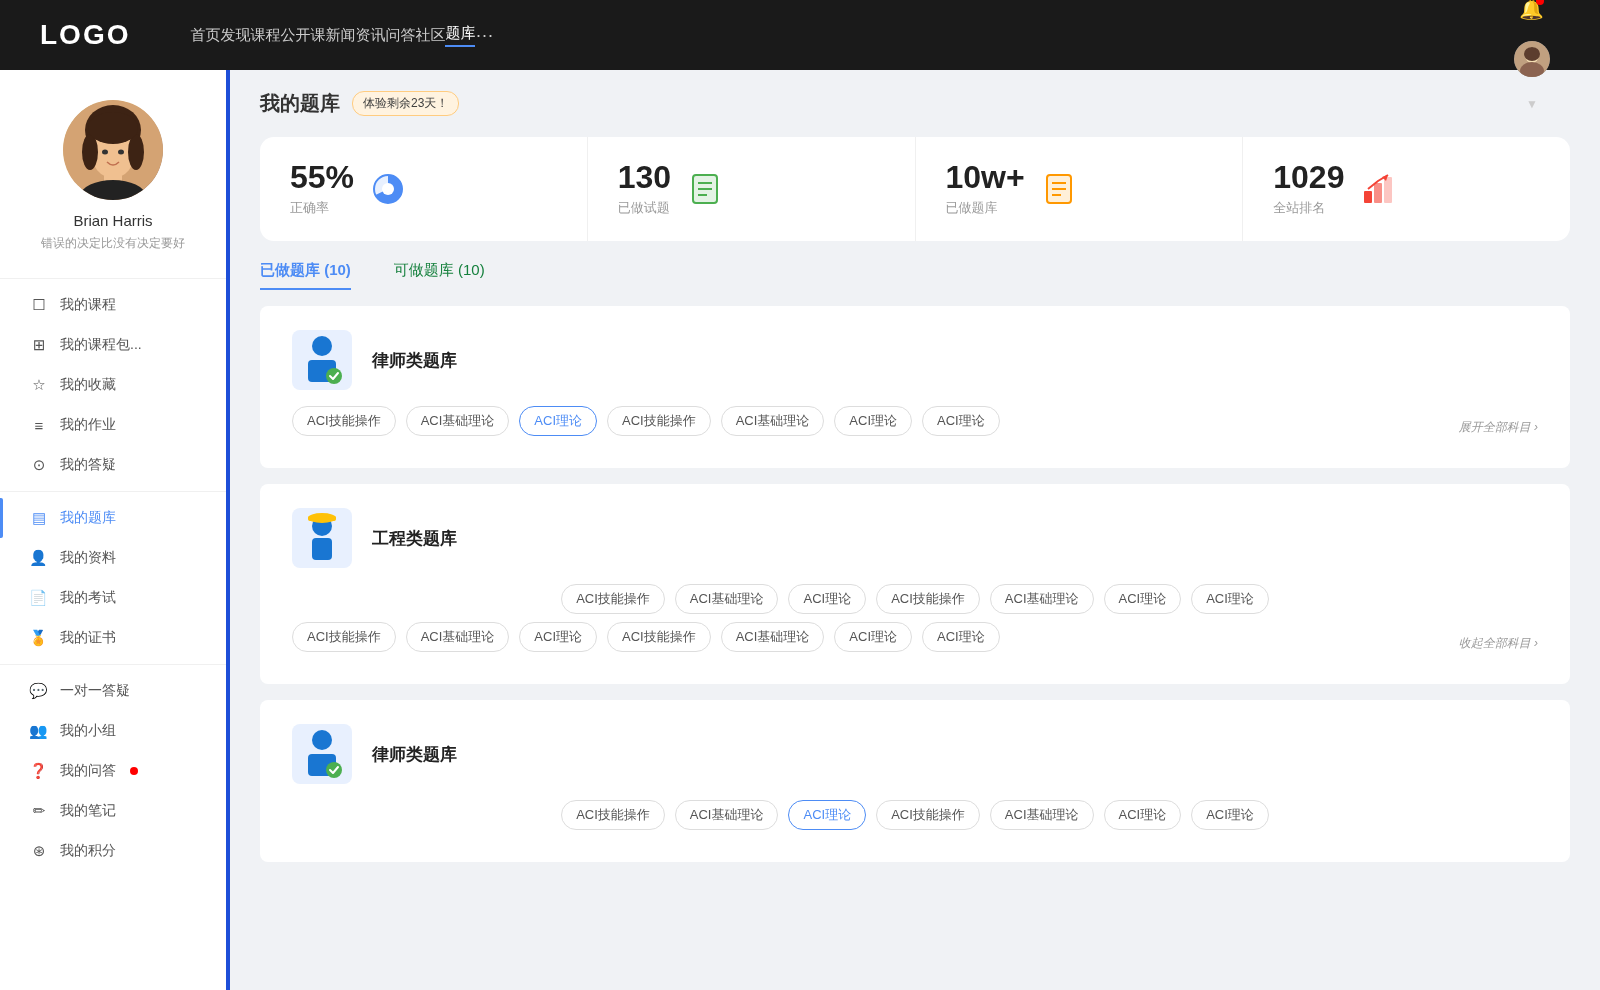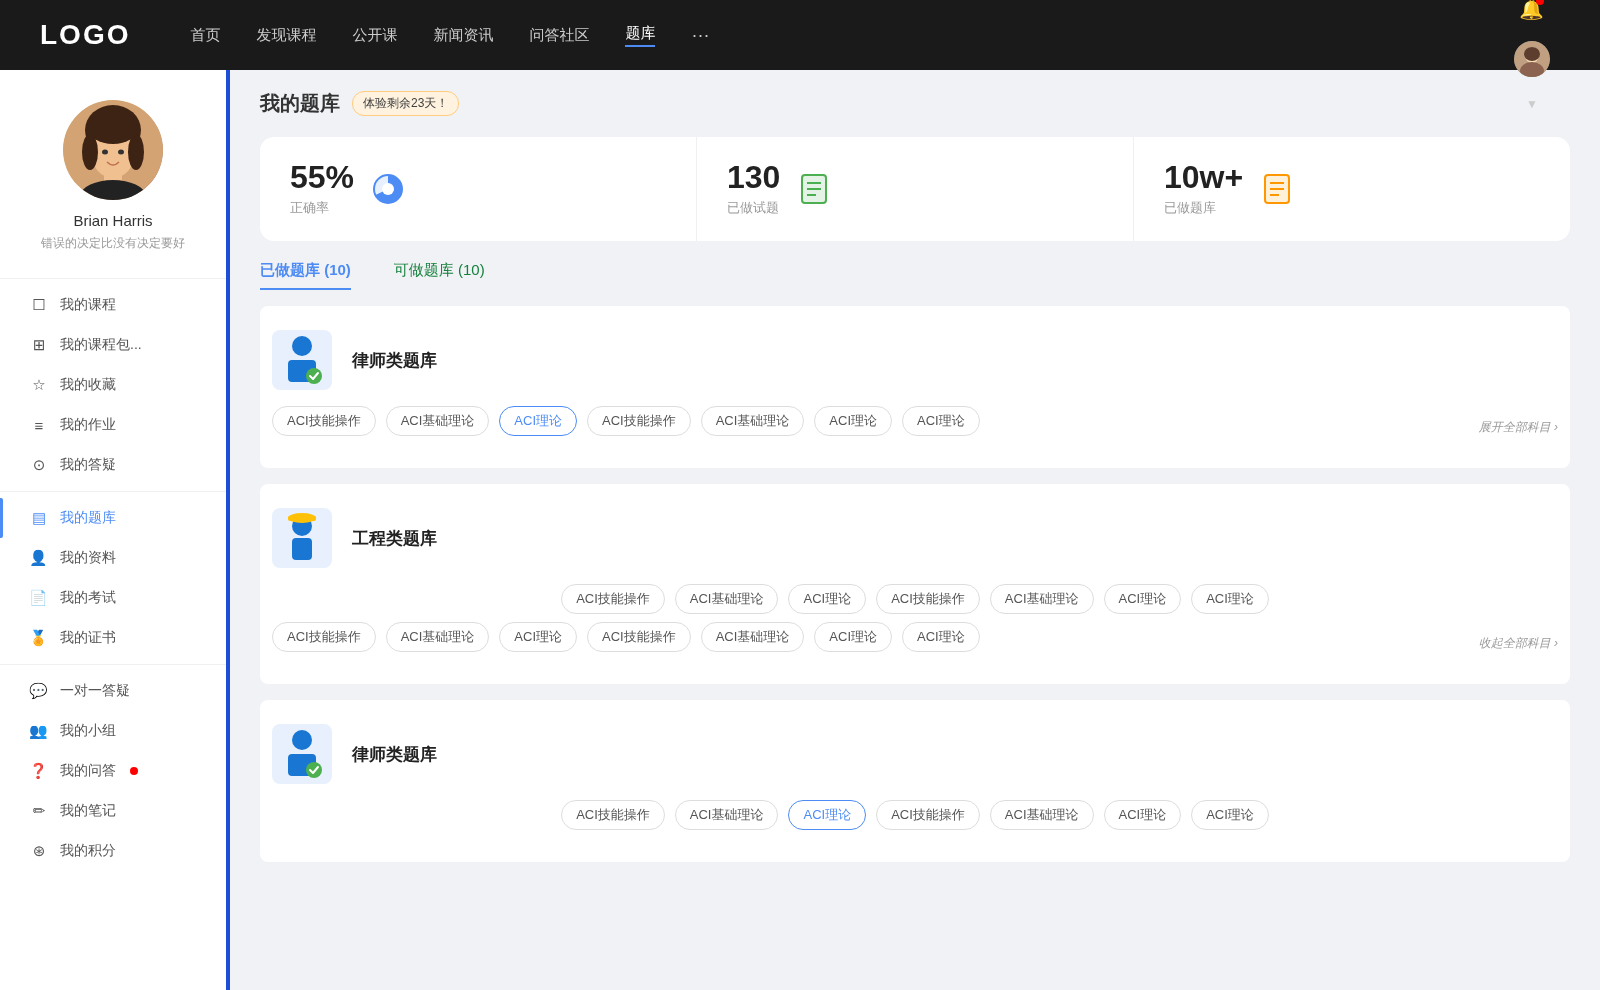--- a/index.html
+++ b/index.html
@@ -19,21 +19,20 @@
     .navbar-logo {
       color: white;
       font-size: 28px;
       font-weight: bold;
       letter-spacing: 2px;
       margin-right: 60px;
     }
     .navbar-nav {
       display: flex;
       align-items: center;
-      gap: 36px;
       flex: 1;
     }
     .navbar-nav a {
       color: #ccc;
       text-decoration: none;
       font-size: 15px;
       cursor: pointer;
     }
     .navbar-nav a.active {
       color: white;
@@ -268,21 +267,21 @@
       color: #4d8cf5;
       font-weight: 600;
       border-bottom: 2px solid #4d8cf5;
     }
 
     
     .bank-card {
       background: white;
       border-radius: 8px;
       margin-bottom: 16px;
-      padding: 24px 12px;
+      padding: 24px 32px;
     }
     .bank-card-header {
       display: flex;
       align-items: center;
       gap: 20px;
       margin-bottom: 16px;
     }
     .bank-icon {
       width: 60px;
       height: 60px;
@@ -515,20 +514,35 @@
           <svg viewBox="0 0 32 32" width="32" height="32" xmlns="http://www.w3.org/2000/svg">
             <rect x="4" y="2" width="24" height="28" rx="3" fill="#ff9800" opacity="0.15"></rect>
             <rect x="4" y="2" width="24" height="28" rx="3" stroke="#ff9800" stroke-width="2" fill="none"></rect>
             <line x1="9" y1="10" x2="23" y2="10" stroke="#ff9800" stroke-width="2"></line>
             <line x1="9" y1="16" x2="23" y2="16" stroke="#ff9800" stroke-width="2"></line>
             <line x1="9" y1="22" x2="18" y2="22" stroke="#ff9800" stroke-width="2"></line>
           </svg>
         </div>
       </div>
 
+      <div class="stat-card">
+        <div class="stat-text">
+          <div class="stat-value">1029</div>
+          <div class="stat-label">全站排名</div>
+        </div>
+        <div class="stat-icon">
+          <svg viewBox="0 0 32 32" width="32" height="32" xmlns="http://www.w3.org/2000/svg">
+            <rect x="2" y="18" width="8" height="12" rx="1" fill="#f44336"></rect>
+            <rect x="12" y="10" width="8" height="20" rx="1" fill="#f44336" opacity="0.6"></rect>
+            <rect x="22" y="4" width="8" height="26" rx="1" fill="#f44336" opacity="0.3"></rect>
+            <polyline points="6,16 16,8 26,2" stroke="#f44336" stroke-width="2" fill="none"></polyline>
+            <polygon points="26,2 20,4 24,8" fill="#f44336"></polygon>
+          </svg>
+        </div>
+      </div>
     </div>
 
     <div class="tabs-row">
       <div class="tab-item active">已做题库 (10)</div>
       <div class="tab-item">可做题库 (10)</div>
     </div>
 
     <div class="bank-card">
       <div class="bank-card-header">
         <div class="bank-icon">

